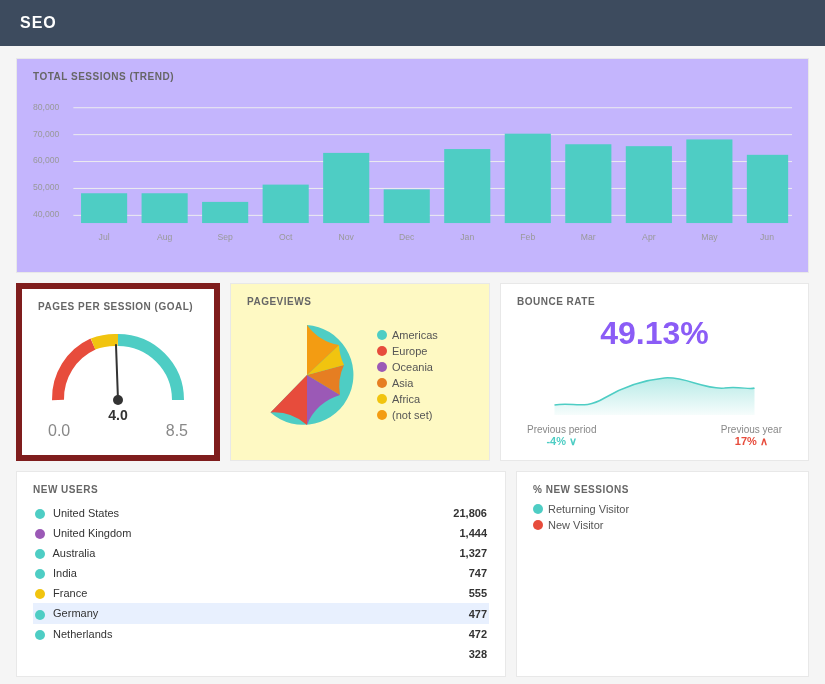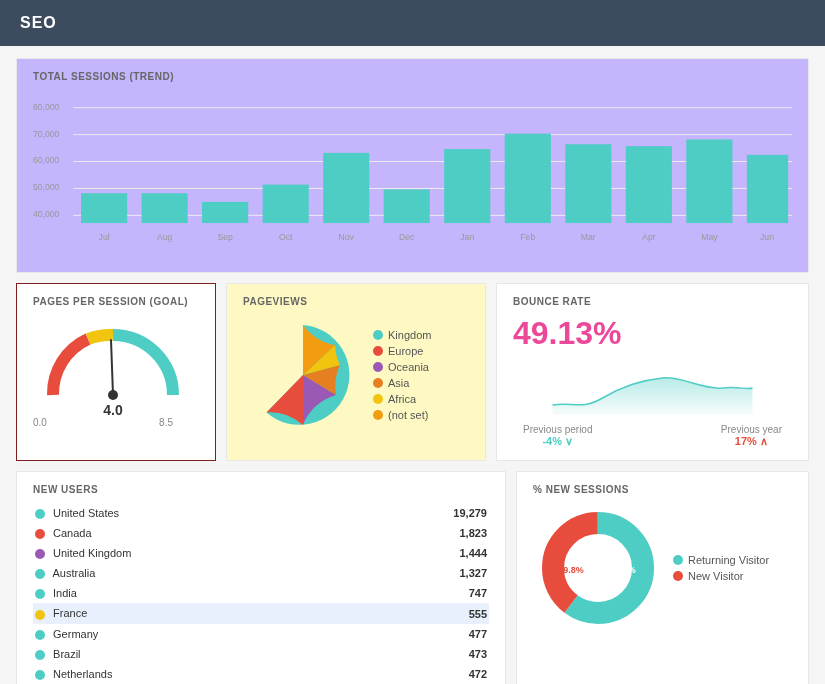--- a/index.html
+++ b/index.html
@@ -26,38 +26,38 @@
     }
     
     
     .trend-section { background: #c4b5fd; padding: 12px 16px; margin-bottom: 10px; border: 1px solid #e8e8e8; }
     .trend-chart { position: relative; height: 170px; }
     .trend-chart svg { width: 100%; height: 100%; }
     
     
     .middle-row { display: flex; gap: 10px; margin-bottom: 10px; }
     
-    .pages-section { background: white; padding: 12px 16px; border: 1px solid #7f1d1d; flex: 0 0 200px; }
+    .pages-section { background: white; padding: 12px 16px; border: 6px solid #7f1d1d; flex: 0 0 200px; }
     .pageviews-section { background: #fef9c3; padding: 12px 16px; border: 1px solid #e8e8e8; flex: 0 0 260px; }
     .bounce-section { background: white; padding: 12px 16px; border: 1px solid #e8e8e8; flex: 1; }
     
     
-    .gauge-container { display: flex; flex-direction: column; align-items: flex-start; }
+    .gauge-container { display: flex; flex-direction: column; align-items: center; }
     .gauge-svg { width: 160px; height: 100px; }
-    .gauge-range { display: flex; justify-content: space-between; width: 140px; font-size: 10px; color: #888; margin-top: 2px; }
+    .gauge-range { display: flex; justify-content: space-between; width: 140px; font-size: 16px; color: #888; margin-top: 2px; }
     
     
     .pageviews-content { display: flex; align-items: center; gap: 10px; }
     .pie-container { flex: 0 0 120px; }
     .legend { flex: 1; }
     .legend-item { display: flex; align-items: center; gap: 5px; margin-bottom: 4px; font-size: 11px; color: #555; }
     .legend-dot { width: 10px; height: 10px; border-radius: 50%; flex-shrink: 0; }
     
     
-    .bounce-value { font-size: 32px; font-weight: bold; color: #ec4899; margin: 8px 0; }
+    .bounce-value { font-size: 32px; font-weight: bold; color: #8b5cf6; text-align: center; margin: 8px 0; }
     .bounce-chart-container { height: 60px; }
     .bounce-comparison { display: flex; justify-content: space-between; padding: 0 10px; margin-top: 4px; align-items: flex-end; }
     .bounce-period { text-align: center; font-size: 10px; color: #888; }
     .bounce-delta { font-size: 11px; font-weight: bold; }
     .bounce-delta.negative { color: #4ecdc4; }
     .bounce-delta.positive { color: #e74c3c; }
     
     
     .bottom-row { display: flex; gap: 10px; }
     .new-users-section { background: white; padding: 12px 16px; border: 1px solid #e8e8e8; flex: 0 0 490px; }
@@ -179,21 +179,21 @@
             <path d="M60,60 L93,80 A50,50 0 0 1 97,50 Z" fill="#e67e22"></path>
 
             <path d="M60,60 L97,50 A50,50 0 0 1 92,30 Z" fill="#f1c40f"></path>
 
             <path d="M60,60 L92,30 A50,50 0 0 1 60,10 Z" fill="#f39c12"></path>
           </svg>
         </div>
         <div class="legend">
           <div class="legend-item">
             <span class="legend-dot" style="background:#4ecdc4"></span>
-            <span>Kingdom</span>
+            <span>Americas</span>
           </div>
           <div class="legend-item">
             <span class="legend-dot" style="background:#e74c3c"></span>
             <span>Europe</span>
           </div>
           <div class="legend-item">
             <span class="legend-dot" style="background:#9b59b6"></span>
             <span>Oceania</span>
           </div>
           <div class="legend-item">
@@ -252,28 +252,21 @@
 
     <div class="new-users-section">
       <div class="section-title">NEW USERS</div>
       <table class="user-table">
         <tbody id="users-tbody">
         <tr>
       <td>
         <span class="country-dot" style="background:#4ecdc4"></span>
         <span>United States</span>
       </td>
-      <td class="user-count">19,279</td>
-    </tr>
-            <tr>
-      <td>
-        <span class="country-dot" style="background:#e74c3c"></span>
-        <span>Canada</span>
-      </td>
-      <td class="user-count">1,823</td>
+      <td class="user-count">21,806</td>
     </tr>
             <tr>
       <td>
         <span class="country-dot" style="background:#9b59b6"></span>
         <span>United Kingdom</span>
       </td>
       <td class="user-count">1,444</td>
     </tr>
             <tr>
       <td>
@@ -295,27 +288,20 @@
         <span>France</span>
       </td>
       <td class="user-count">555</td>
     </tr>
             <tr>
       <td>
         <span class="country-dot" style="background:#4ecdc4"></span>
         <span>Germany</span>
       </td>
       <td class="user-count">477</td>
-    </tr>
-            <tr>
-      <td>
-        <span class="country-dot" style="background:#4ecdc4"></span>
-        <span>Brazil</span>
-      </td>
-      <td class="user-count">473</td>
     </tr>
             <tr>
       <td>
         <span class="country-dot" style="background:#4ecdc4"></span>
         <span>Netherlands</span>
       </td>
       <td class="user-count">472</td>
     </tr>
             <tr>
       <td>
@@ -324,30 +310,20 @@
       </td>
       <td class="user-count">328</td>
     </tr>
           </tbody>
       </table>
     </div>
 
     <div class="new-sessions-section">
       <div class="section-title">% NEW SESSIONS</div>
       <div class="new-sessions-content">
-        <div class="donut-container">
-          <svg viewBox="0 0 130 130" xmlns="http://www.w3.org/2000/svg">
-
-            <circle cx="65" cy="65" r="45" fill="none" stroke="#4ecdc4" stroke-width="22" stroke-dasharray="170 112" stroke-dashoffset="0" transform="rotate(-90 65 65)"></circle>
-            <circle cx="65" cy="65" r="45" fill="none" stroke="#e74c3c" stroke-width="22" stroke-dasharray="112 170" stroke-dashoffset="-170" transform="rotate(-90 65 65)"></circle>
-
-            <text x="38" y="70" text-anchor="middle" font-size="9" font-weight="bold" fill="#e74c3c">39.8%</text>
-            <text x="90" y="70" text-anchor="middle" font-size="9" font-weight="bold" fill="white">60.2%</text>
-          </svg>
-        </div>
         <div class="sessions-legend">
           <div class="legend-item">
             <span class="legend-dot" style="background:#4ecdc4"></span>
             <span>Returning Visitor</span>
           </div>
           <div class="legend-item">
             <span class="legend-dot" style="background:#e74c3c"></span>
             <span>New Visitor</span>
           </div>
         </div>

